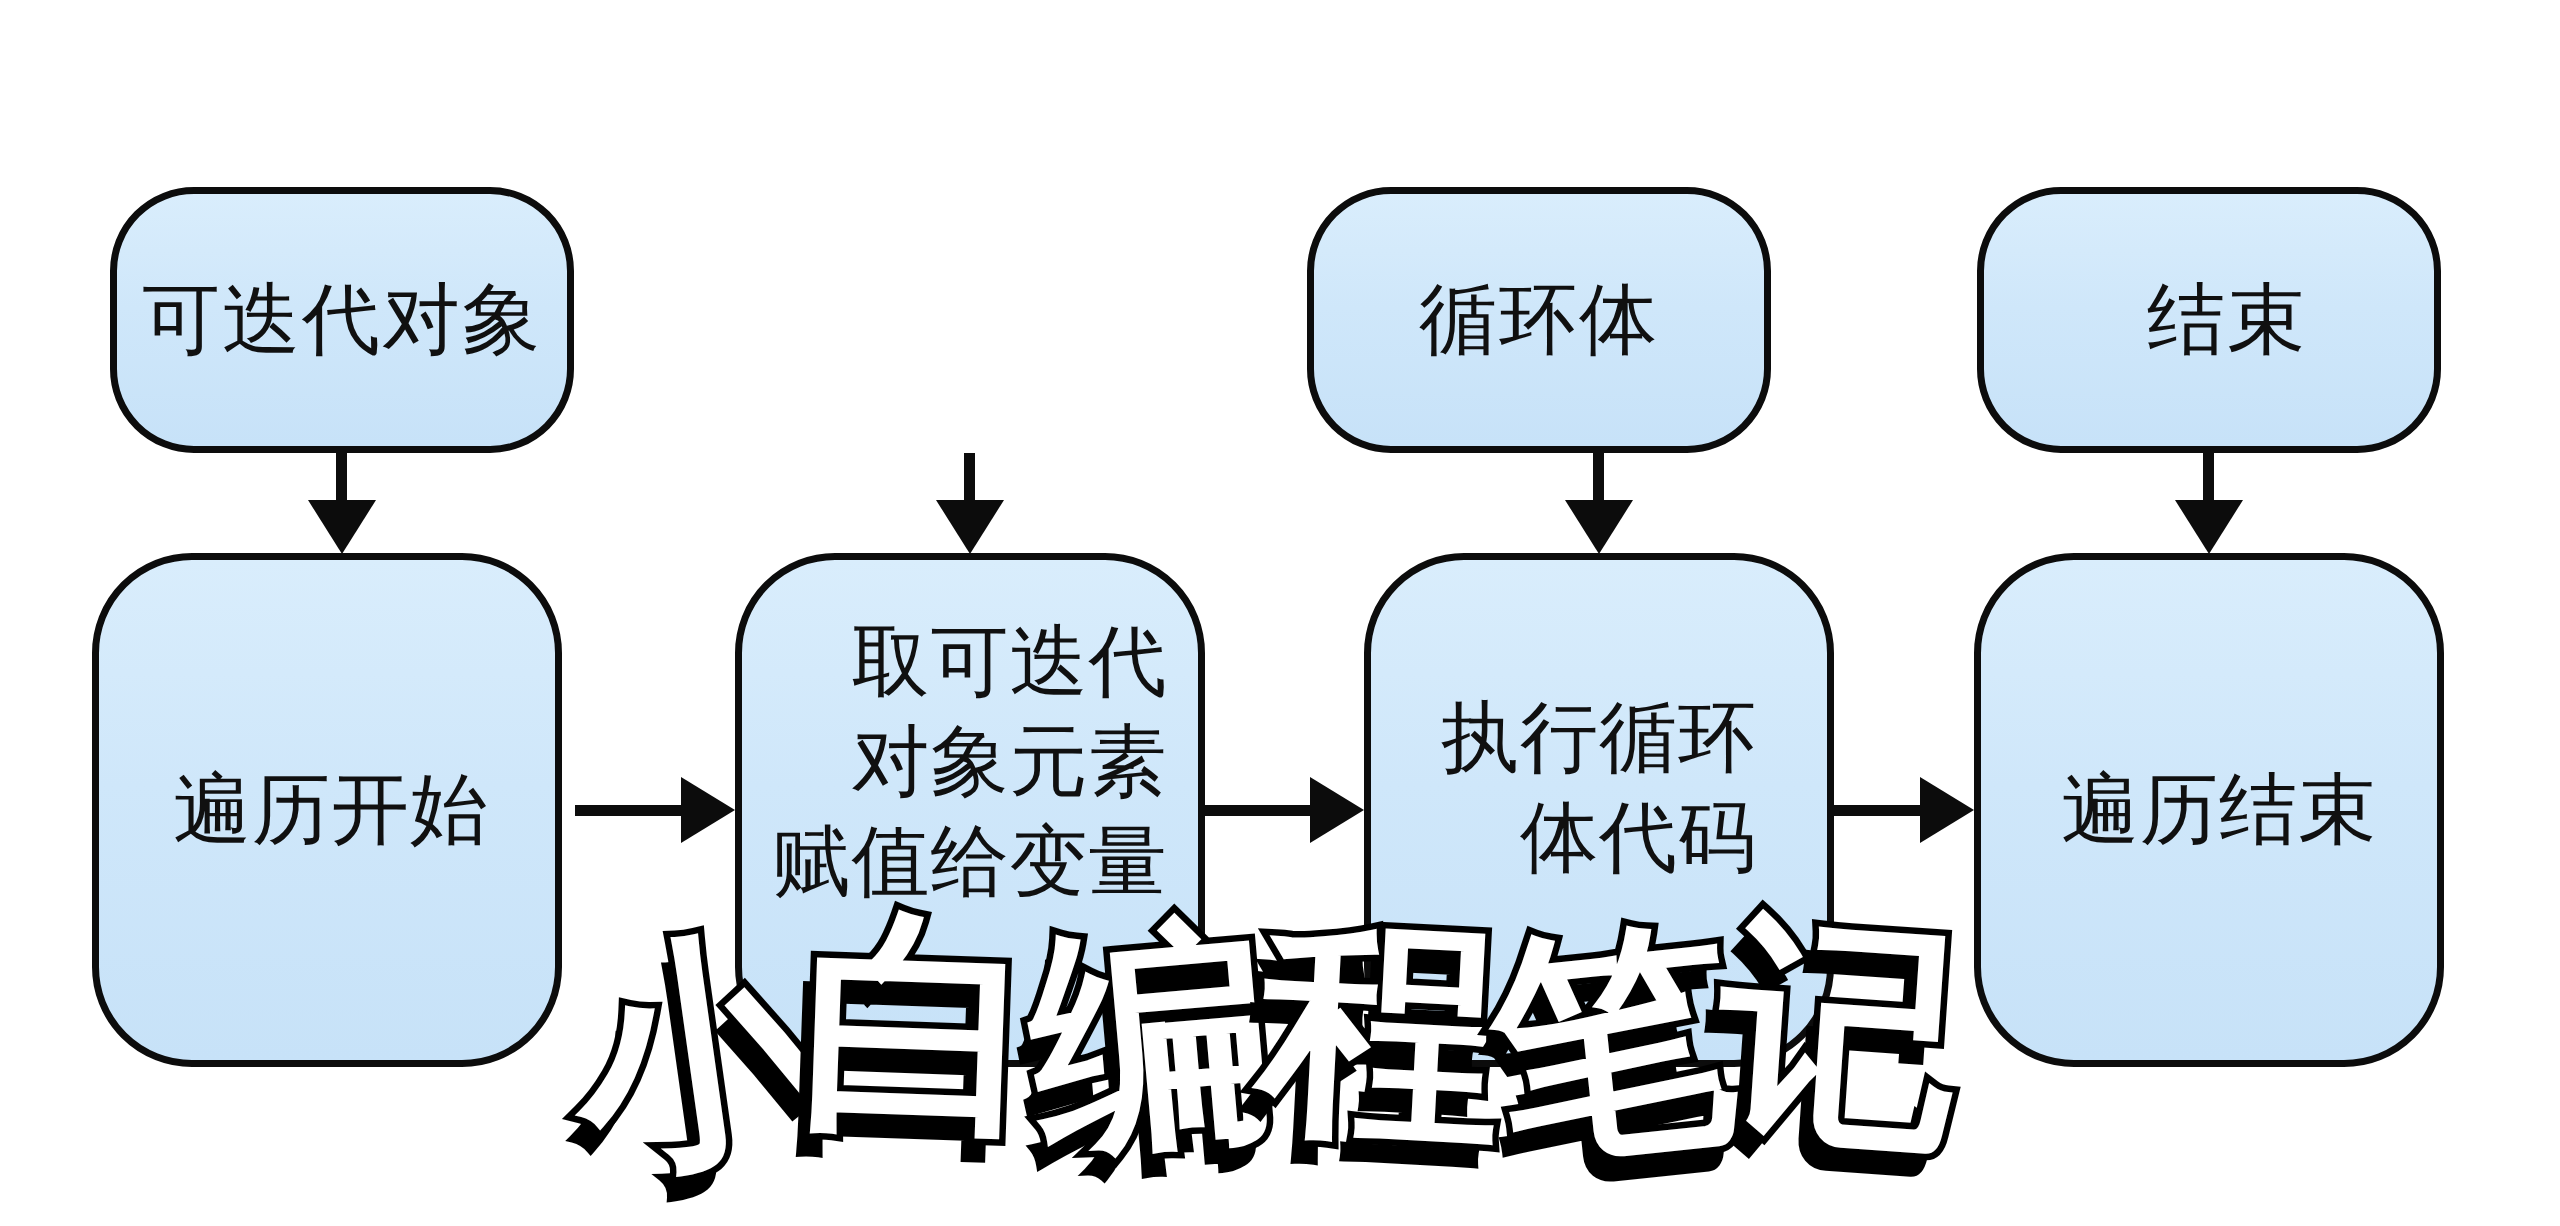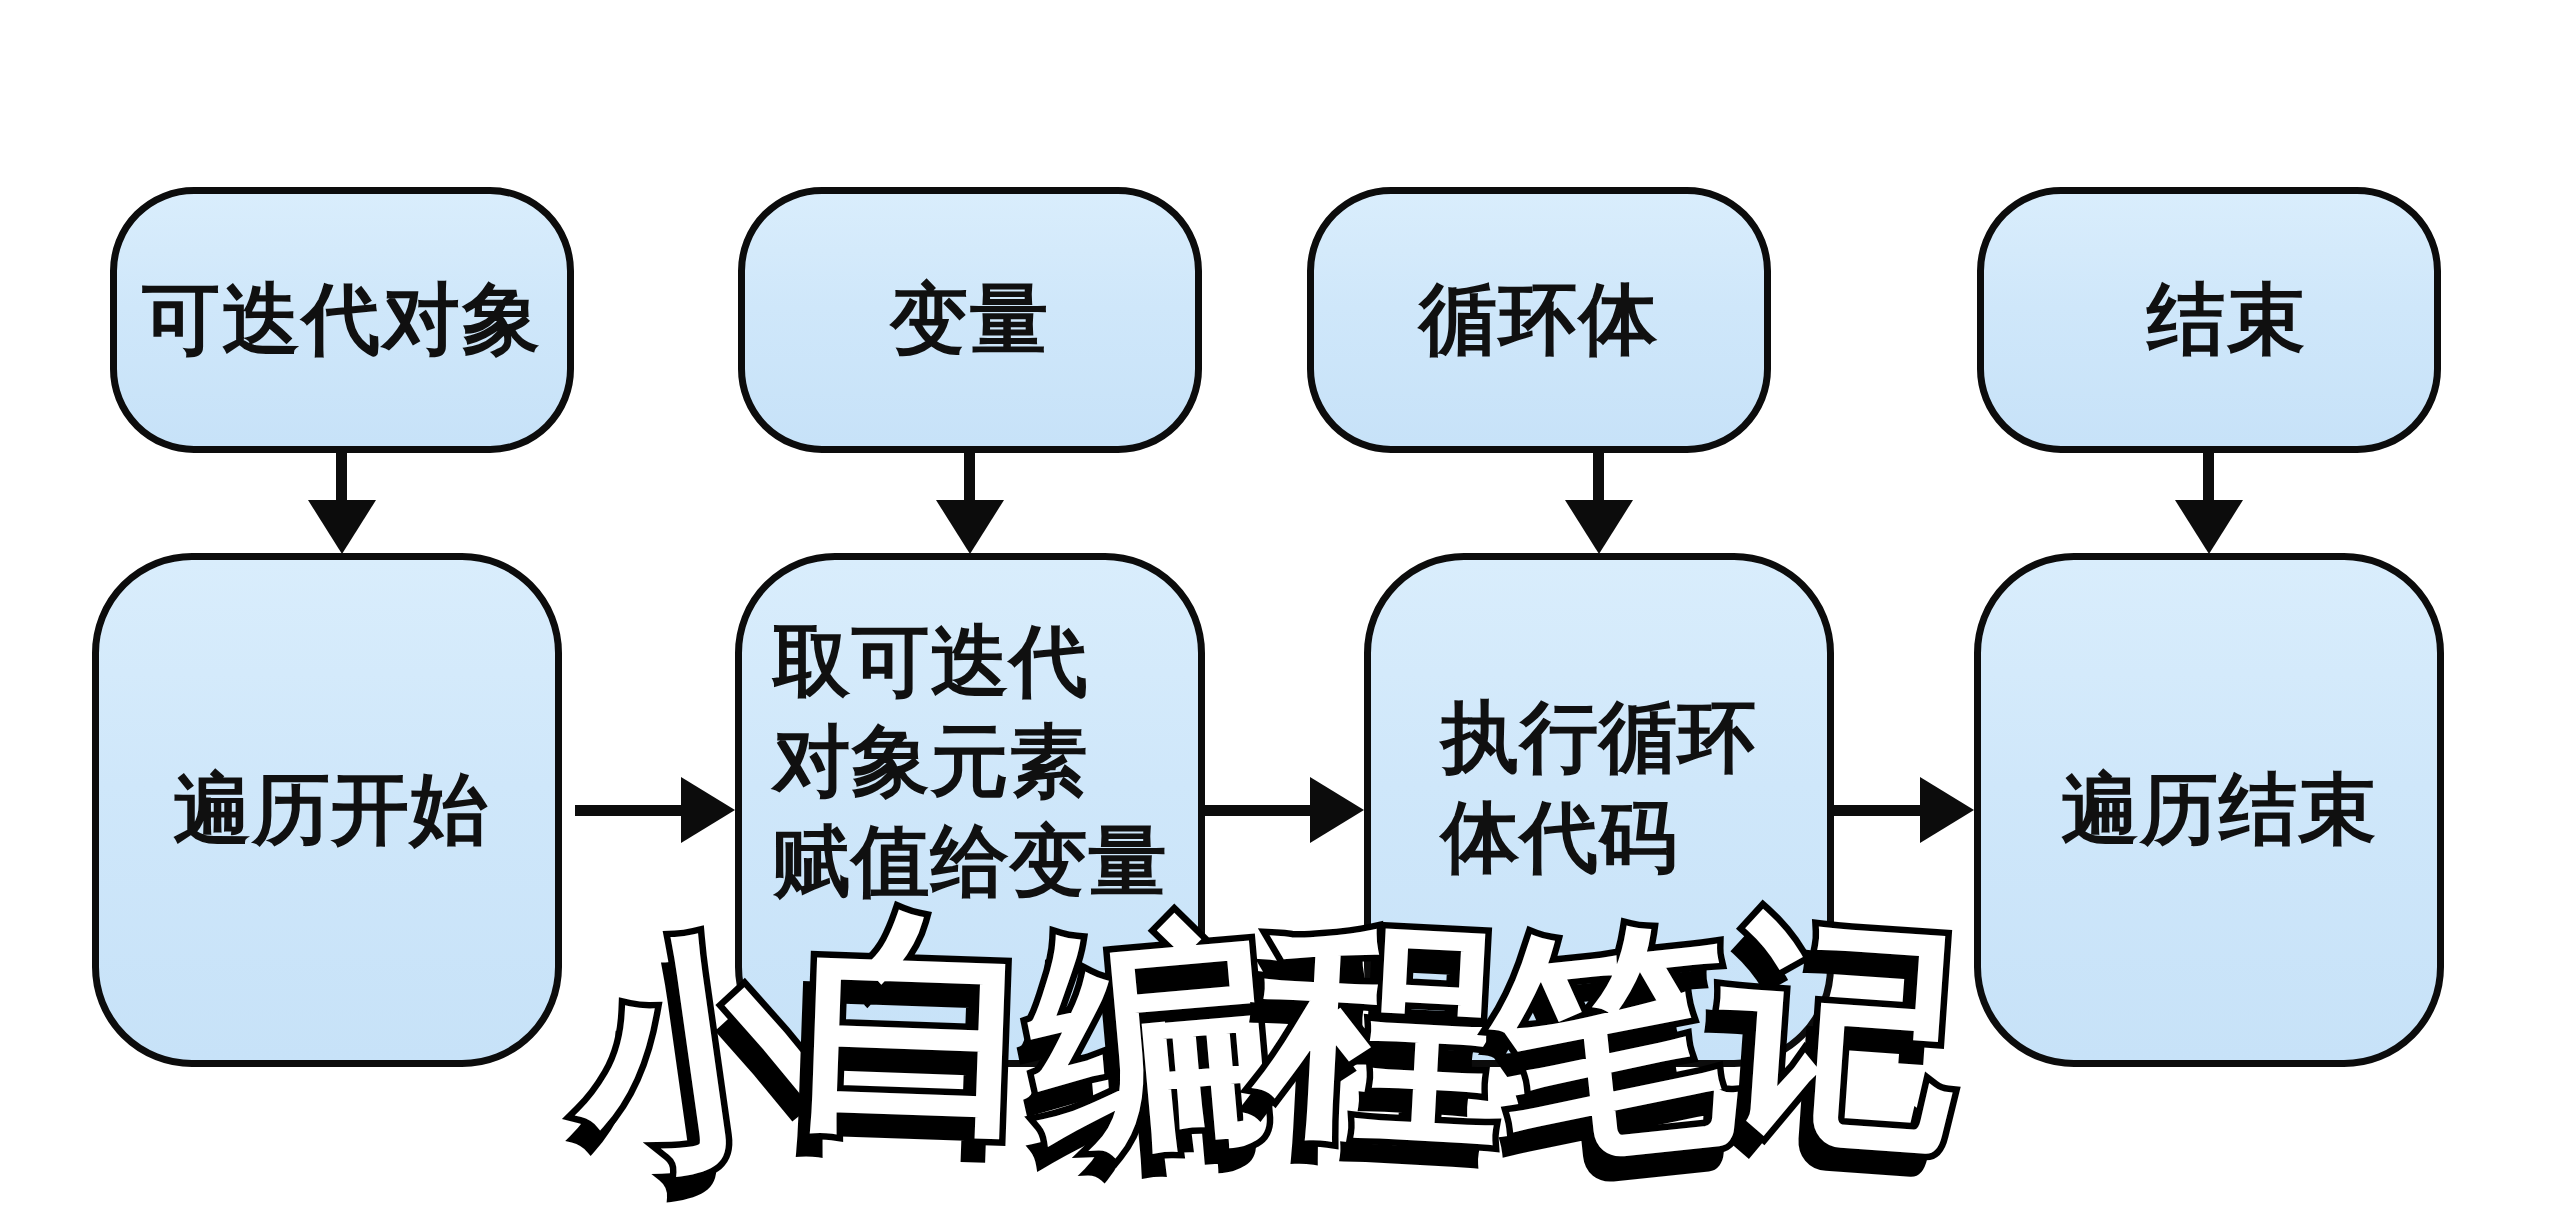--- a/index.html
+++ b/index.html
@@ -12,23 +12,23 @@
   }
   .stage{position:absolute;left:0;top:0;width:2560px;height:1226px;}
 
   
   .node{
     position:absolute;
     background:linear-gradient(180deg,#d9edfc 0%,#cfe7fa 45%,#c7e2f8 100%);
     border:7px solid #0c0c0c;
     box-sizing:border-box;
     display:flex;align-items:center;justify-content:center;
-    text-align:left;
+    text-align:right;
     color:#101010;
-    font-weight:700;
+    font-weight:400;
   }
   .node .lbl{display:block;}
   .top-node{width:464px;height:266px;top:187px;border-radius:84px;font-size:78px;letter-spacing:2px;}
   .bottom-node{width:470px;height:514px;top:553px;border-radius:100px;font-size:78px;line-height:1.28;letter-spacing:1px;}
 
   #t1{left:110px;} #t2{left:738px;} #t3{left:1307px;} #t4{left:1977px;padding-left:36px;}
   #b1{left:92px;padding-left:8px;} #b2{left:735px;} #b3{left:1364px;} #b4{left:1974px;padding-left:20px;}
   #b2 .lbl{transform:translateY(-48px);}
   #b3 .lbl{transform:translateY(-22px);}
 
@@ -91,23 +91,20 @@
   .wchar:nth-child(6){transform:rotate(4deg)  translateY(0px);}
 </style>
 </head>
 <body>
 
 <div class="stage">
 
   <div class="node top-node" id="t1">
     <span class="lbl">可迭代对象</span>
   </div>
-  <div class="node top-node" id="t2">
-    <span class="lbl">变量</span>
-  </div>
   <div class="node top-node" id="t3">
     <span class="lbl">循环体</span>
   </div>
   <div class="node top-node" id="t4">
     <span class="lbl">结束</span>
   </div>
 
   <div class="arrow varrow" id="va1">
       <div class="shaft-v"></div>
       <div class="head-down"></div>

